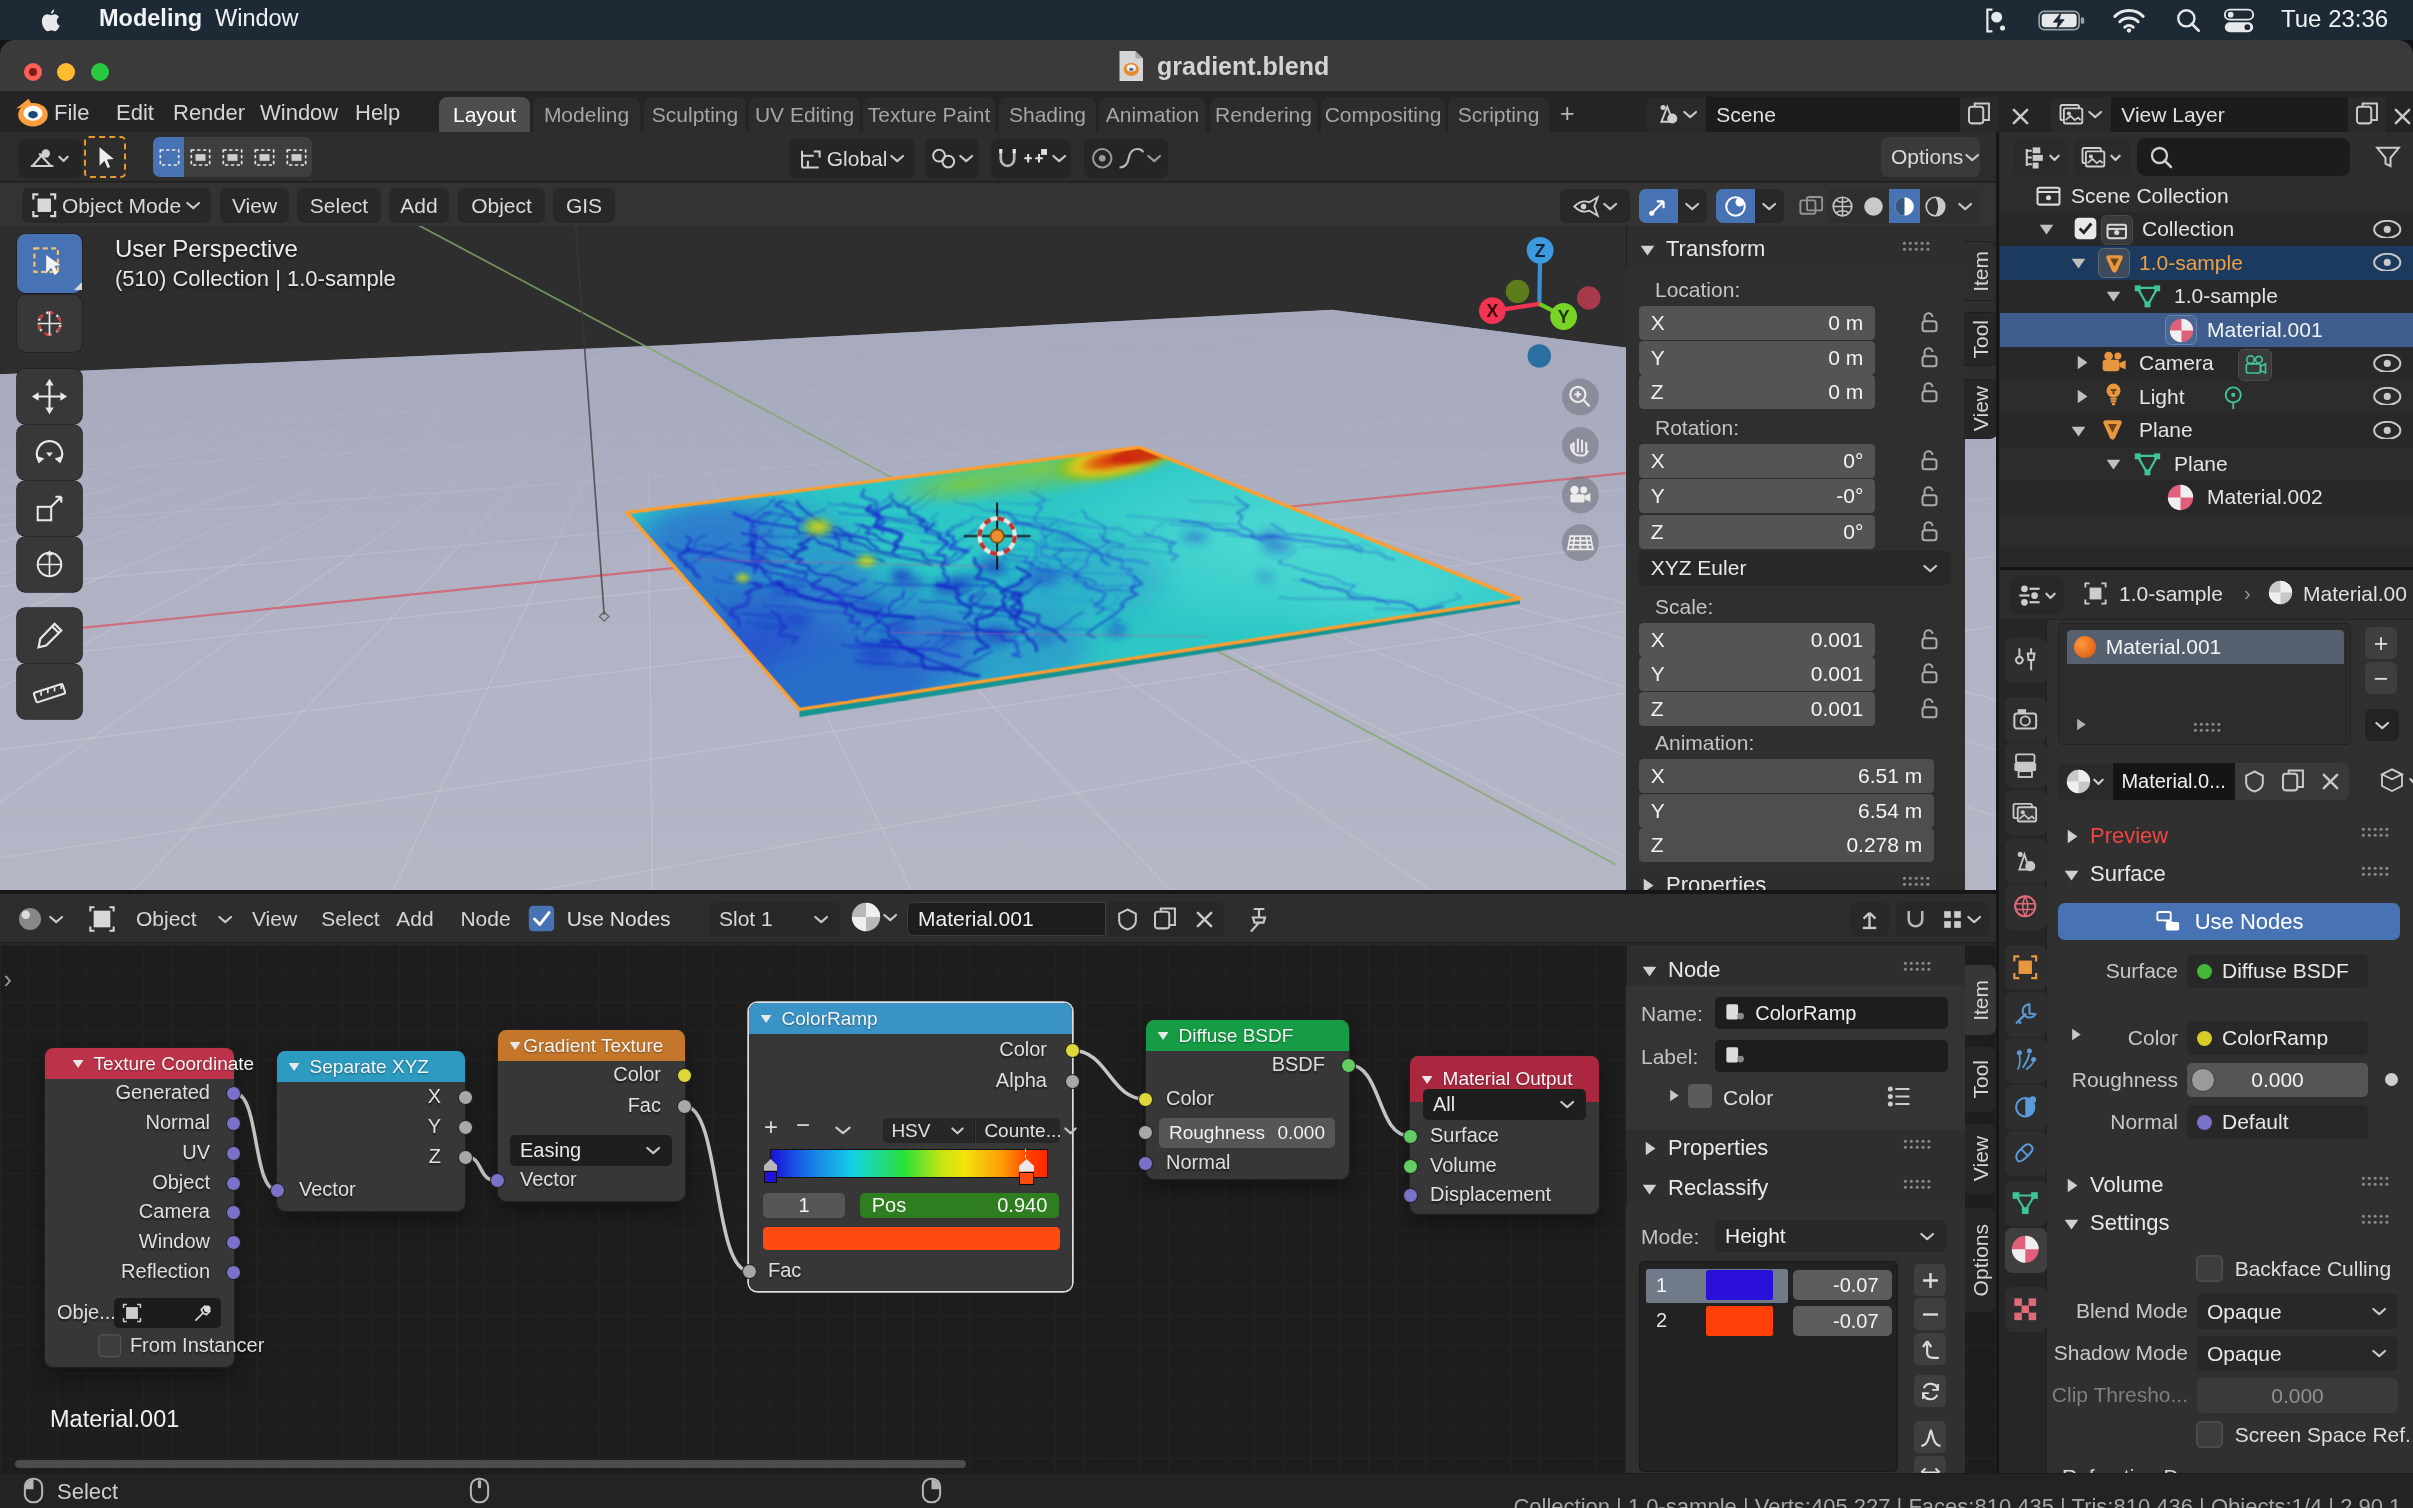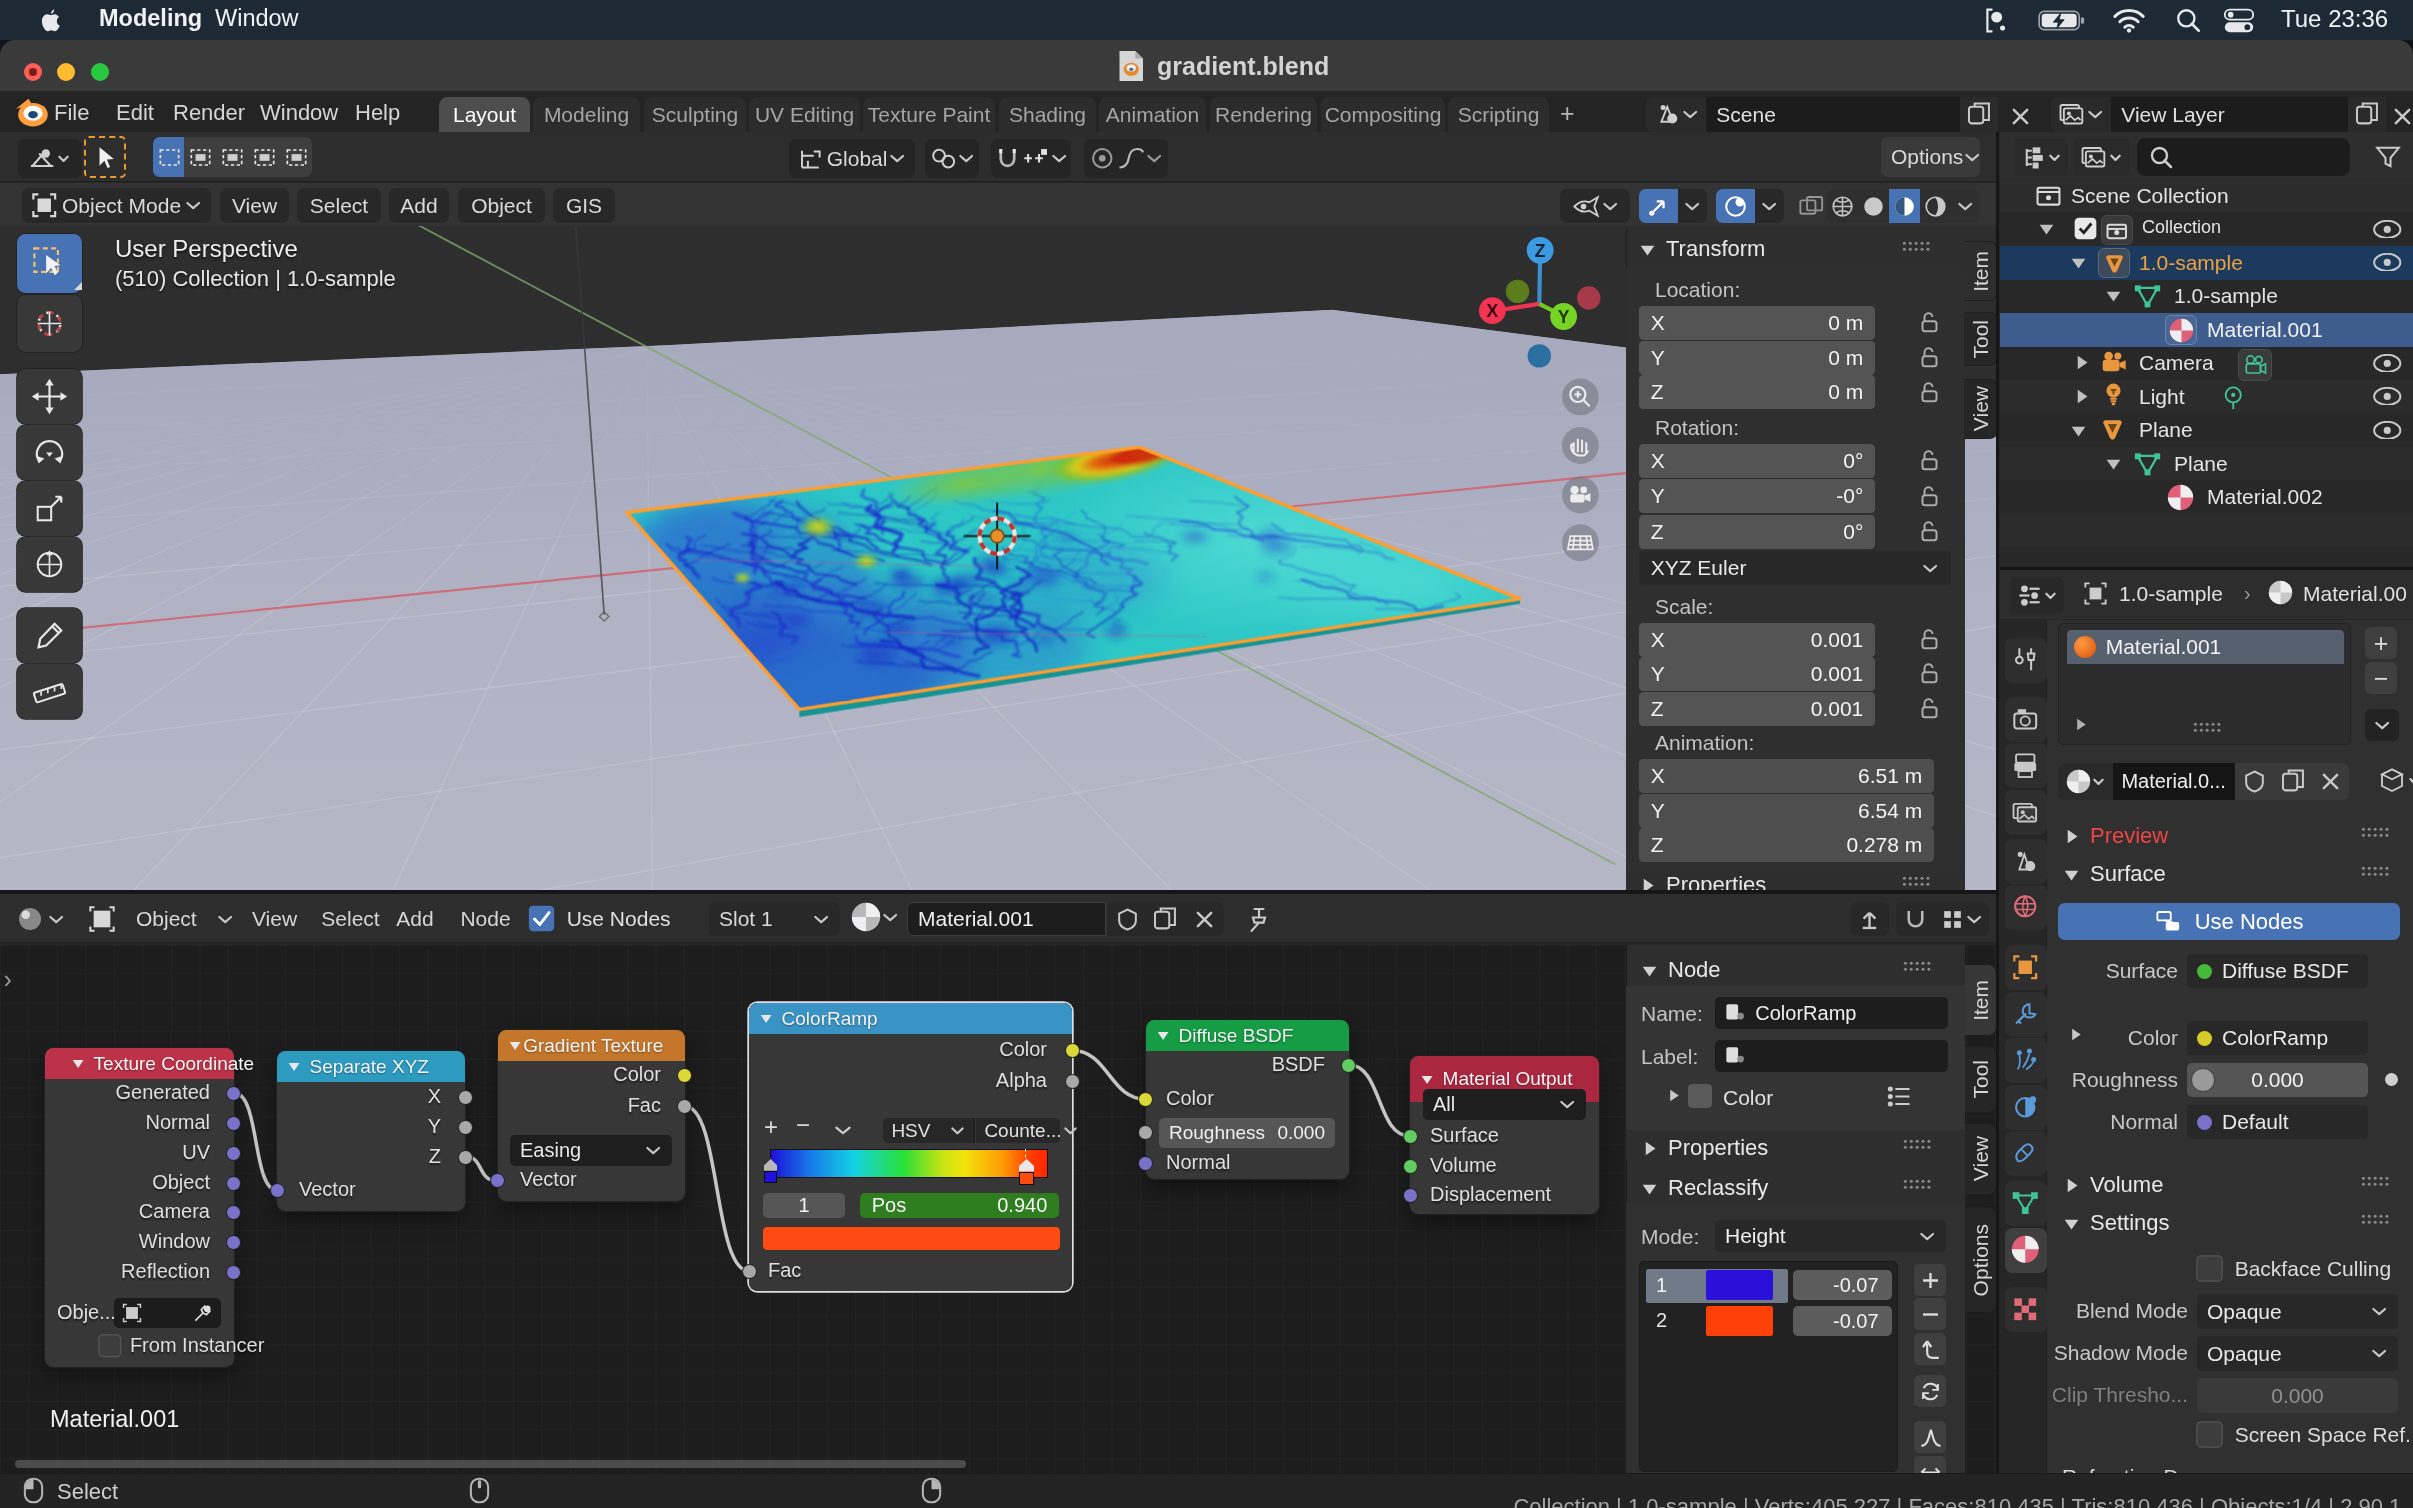--- a/index.html
+++ b/index.html
@@ -1440,21 +1440,21 @@
         <path d="M8 15 L13 20 L22 9" stroke="#222" stroke-width="3.4" fill="none"></path>
       </svg>
     </div>
     <div class="abs flex" style="left:2101px;top:215px;width:32px;height:30px;background:#3a3a3a;border-radius:5.9px;justify-content:center;border:0.8px solid #4a4a4a;">
       <svg width="23.5" height="23.5" viewBox="0 0 28 28" style="">
         <rect x="3" y="8" width="22" height="16" rx="2" fill="none" stroke="#d9d9d9" stroke-width="2.4"></rect>
 <path d="M3 13 L25 13" stroke="#d9d9d9" stroke-width="2.4"></path>
         <circle cx="14.0" cy="17.36" r="3" fill="#d9d9d9"></circle>
       </svg>
     </div>
-    <div class="abs" style="left:2142px;top:217px;font-size:18px;color:#e4e4e4;">Collection</div>
+    <div class="abs" style="left:2142px;top:217px;font-size:21px;color:#e4e4e4;">Collection</div>
     <div class="abs" style="left:2373px;top:220px;">
       <svg width="28.5" height="18.4" viewBox="0 0 34 22" style="">
         <ellipse cx="17.0" cy="11.22" rx="15.64" ry="10.2" fill="none" stroke="#c9c9c9" stroke-width="2.4"></ellipse>
         <circle cx="17.0" cy="11.22" r="4.25" fill="#c9c9c9"></circle>
       </svg>
     </div>
     <div class="abs" style="left:2000px;top:246px;width:414px;height:34px;background:#1c3a5e;"></div>
     <div class="abs" style="left:2070px;top:254px;">
       <svg width="17" height="17" viewBox="0 0 20 20" style="">
         <path d="M2 5.6000000000000005 L18 5.6000000000000005 L10.0 17.0 Z" fill="#c0c0c0"></path>

